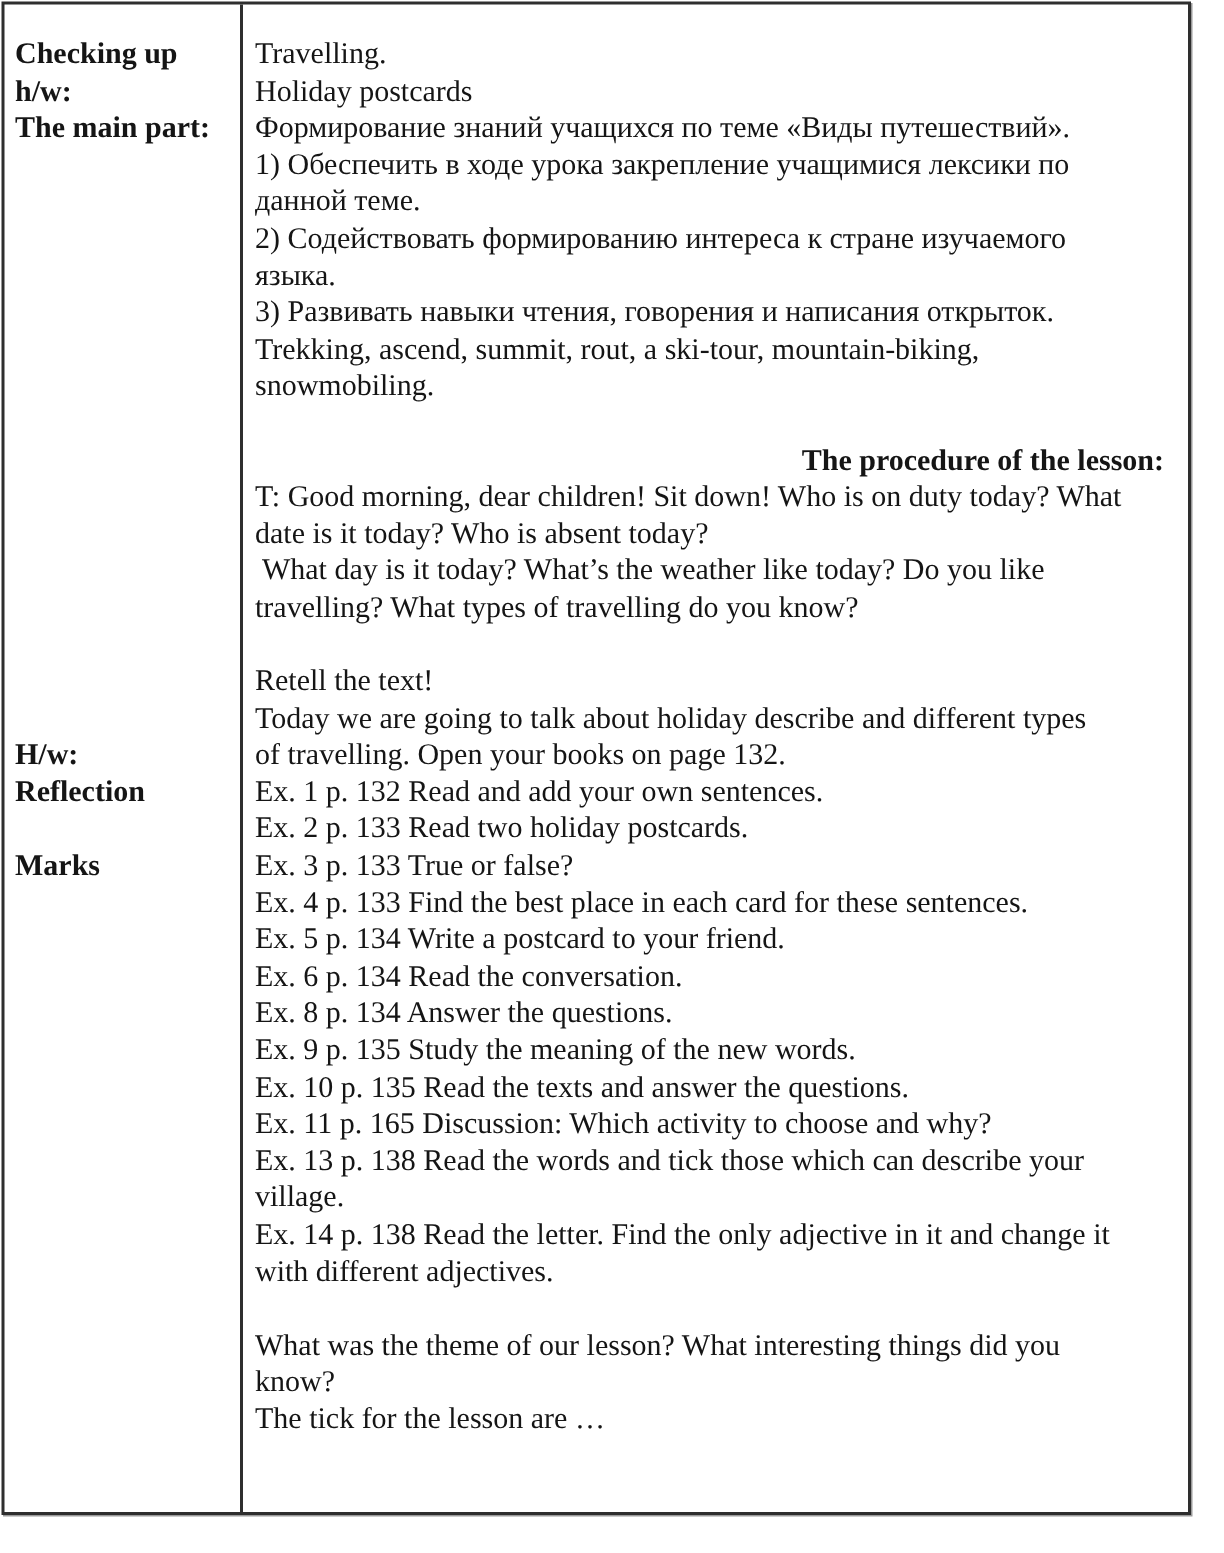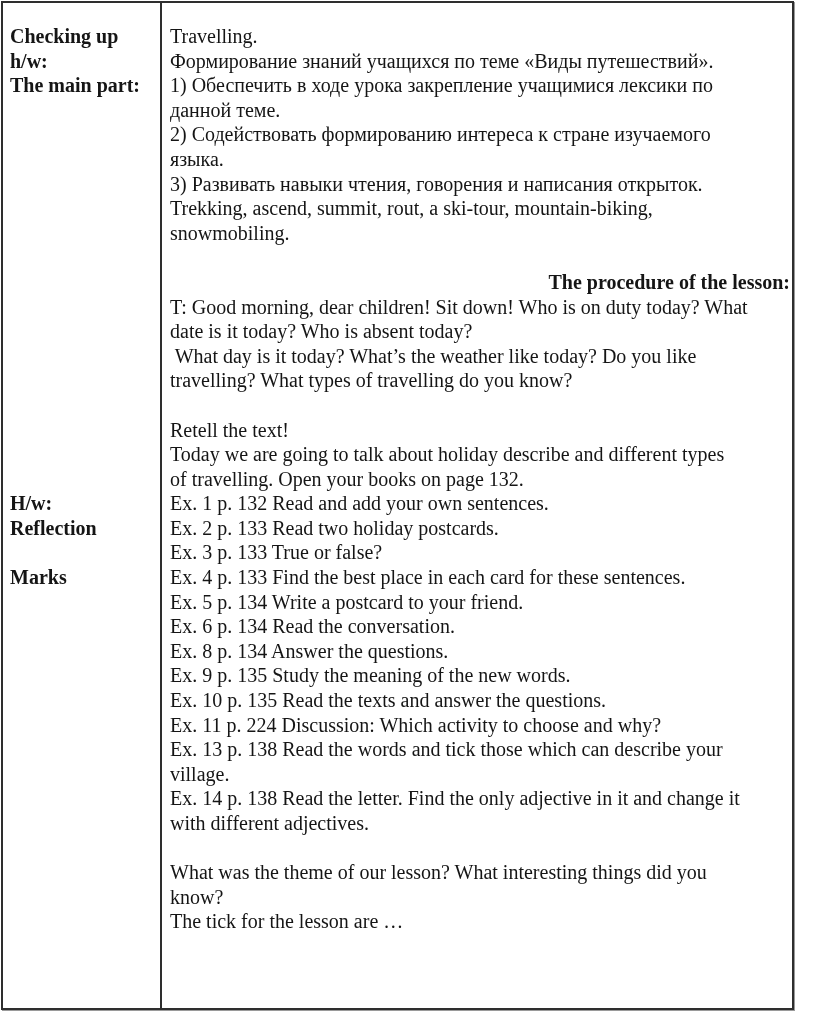--- a/index.html
+++ b/index.html
@@ -43,21 +43,21 @@
     flex: 0 0 auto;
   }
   .divider {
     flex: 0 0 auto;
     width: 2px;
     background: #2e2e2e;
   }
   .cell-right {
     flex: 1 1 auto;
     padding-left: 8px;
-    padding-right: 2px;
+    padding-right: 16px;
     font-family: Liberation Serif, serif;
   }
   .line {
     white-space: pre;
     font-size: 20px;
     line-height: 24.6px;
     height: 24.6px;
   }
   .line.bold { font-weight: bold; }
   .line.center { text-align: right; white-space: normal; }
@@ -88,20 +88,21 @@
         <div class="line">&nbsp;</div>
         <div class="line">&nbsp;</div>
         <div class="line bold">H/w:</div>
         <div class="line bold">Reflection</div>
         <div class="line">&nbsp;</div>
         <div class="line bold">Marks</div>
       </div>
     <div class="divider"></div>
     <div class="cell cell-right">
         <div class="line">Travelling.</div>
+        <div class="line">Holiday postcards</div>
         <div class="line">Формирование знаний учащихся по теме «Виды путешествий».</div>
         <div class="line">1) Обеспечить в ходе урока закрепление учащимися лексики по</div>
         <div class="line">данной теме.</div>
         <div class="line">2) Содействовать формированию интереса к стране изучаемого</div>
         <div class="line">языка.</div>
         <div class="line">3) Развивать навыки чтения, говорения и написания открыток.</div>
         <div class="line">Trekking, ascend, summit, rout, a ski-tour, mountain-biking,</div>
         <div class="line">snowmobiling.</div>
         <div class="line">&nbsp;</div>
         <div class="line bold center">The procedure of the lesson:</div>
@@ -115,21 +116,21 @@
         <div class="line">of travelling. Open your books on page 132.</div>
         <div class="line">Ex. 1 p. 132 Read and add your own sentences.</div>
         <div class="line">Ex. 2 p. 133 Read two holiday postcards.</div>
         <div class="line">Ex. 3 p. 133 True or false?</div>
         <div class="line">Ex. 4 p. 133 Find the best place in each card for these sentences.</div>
         <div class="line">Ex. 5 p. 134 Write a postcard to your friend.</div>
         <div class="line">Ex. 6 p. 134 Read the conversation.</div>
         <div class="line">Ex. 8 p. 134 Answer the questions.</div>
         <div class="line">Ex. 9 p. 135 Study the meaning of the new words.</div>
         <div class="line">Ex. 10 p. 135 Read the texts and answer the questions.</div>
-        <div class="line">Ex. 11 p. 224 Discussion: Which activity to choose and why?</div>
+        <div class="line">Ex. 11 p. 165 Discussion: Which activity to choose and why?</div>
         <div class="line">Ex. 13 p. 138 Read the words and tick those which can describe your</div>
         <div class="line">village.</div>
         <div class="line">Ex. 14 p. 138 Read the letter. Find the only adjective in it and change it</div>
         <div class="line">with different adjectives.</div>
         <div class="line">&nbsp;</div>
         <div class="line">What was the theme of our lesson? What interesting things did you</div>
         <div class="line">know?</div>
         <div class="line">The tick for the lesson are …</div>
       </div>
   </div>

